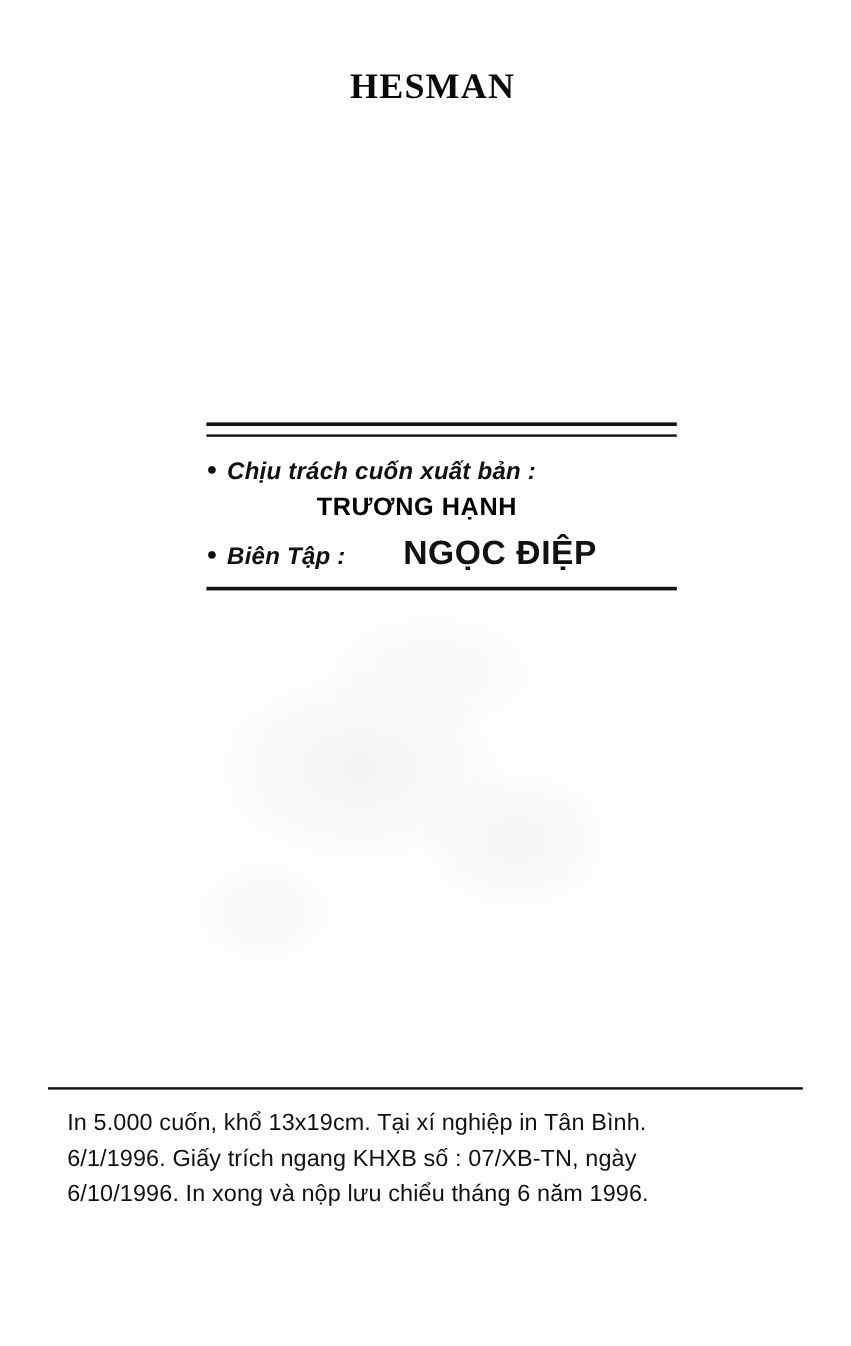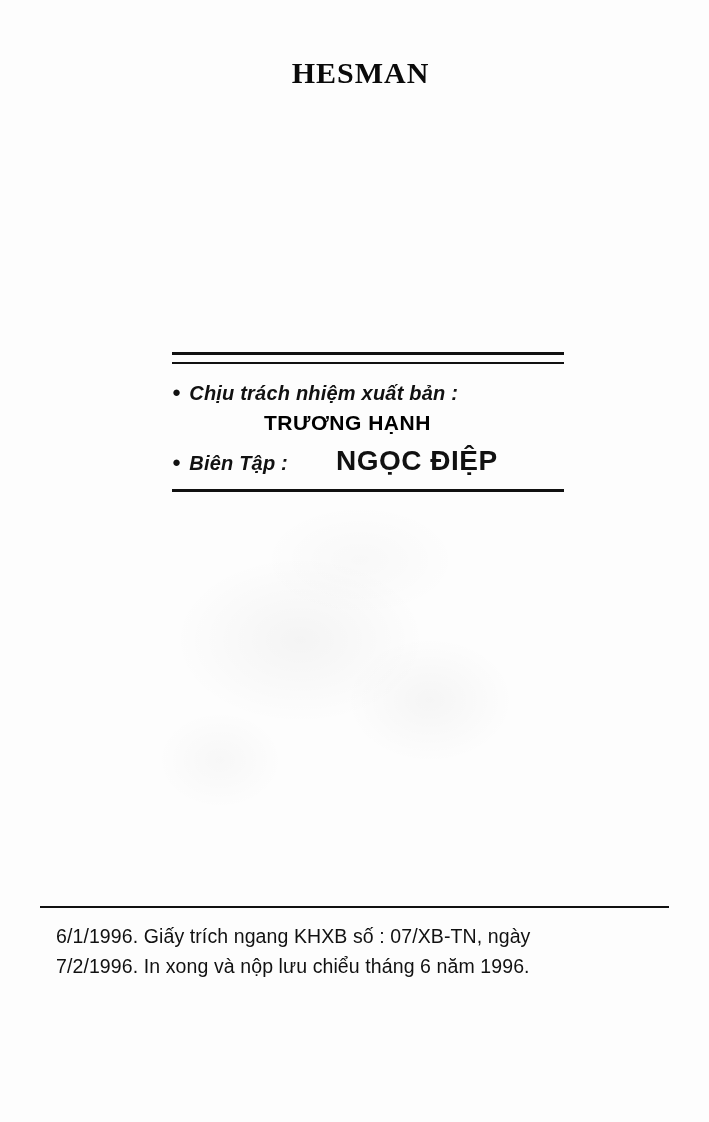--- a/index.html
+++ b/index.html
@@ -116,33 +116,34 @@
 
 <div class="page">
 
   <div class="title">HESMAN</div>
 
   <div class="credits">
     <div class="rule-double"></div>
 
     <div class="credit-row">
       <span class="bullet">●</span>
-      <span>Chịu trách nhiệm xuất bản :</span>
+      <span>Chịu trách cuốn xuất bản :</span>
     </div>
     <span class="credit-name">TRƯƠNG HẠNH</span>
 
     <div class="credit-row">
       <span class="bullet">●</span>
       <span>Biên Tập :</span>
       <span class="inline-name">NGỌC ĐIỆP</span>
     </div>
 
     <div class="rule-bottom"></div>
   </div>
 
   <div class="colophon-rule"></div>
 
   <div class="colophon">
+    <div>In 5.000 cuốn, khổ 13x19cm. Tại xí nghiệp in Tân Bình.</div>
     <div>6/1/1996. Giấy trích ngang KHXB số : 07/XB-TN, ngày</div>
-    <div>7/2/1996. In xong và nộp lưu chiểu tháng 6 năm 1996.</div>
+    <div>6/10/1996. In xong và nộp lưu chiểu tháng 6 năm 1996.</div>
   </div>
 
 </div>
 
 </body></html>

